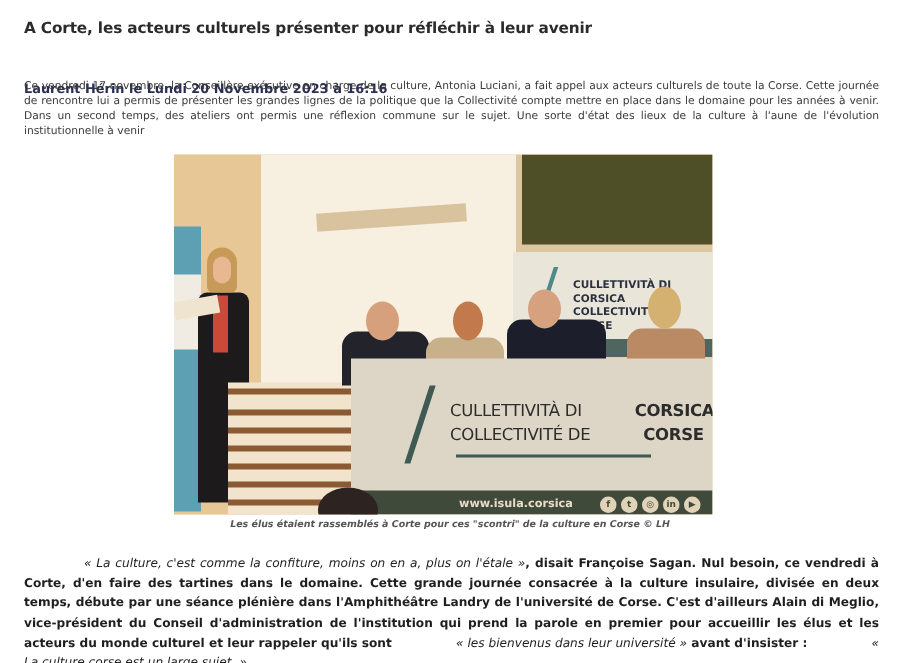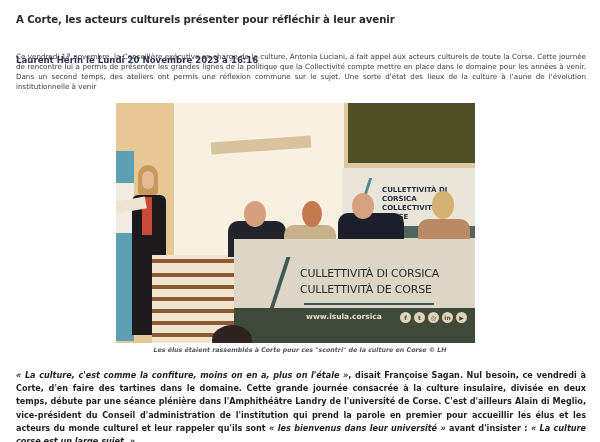--- a/index.html
+++ b/index.html
@@ -60,42 +60,42 @@
     .photo .p4 { left: 302px; top: 116px; width: 52px; height: 36px; background: #b98a63; }
     .photo .h4 { left: 316px; top: 88px; width: 22px; height: 28px; background: #d4b071; }
 
     .photo .front-banner { position: absolute; left: 118px; top: 136px; width: 241px; height: 104px; background: #ddd6c6; }
     .photo .front-banner .fb-v { position: absolute; left: 44px; top: 18px; width: 18px; height: 52px; border-left: 4px solid #3e5a52; transform: skewX(-18deg); }
     .photo .front-banner .fb-line1, .photo .front-banner .fb-line2 {
       position: absolute; left: 66px; font-size: 11px; color: #2c2c2c; white-space: nowrap; letter-spacing: -0.2px;
     }
     .photo .front-banner .fb-line1 { top: 28px; }
     .photo .front-banner .fb-line2 { top: 44px; }
-    .photo .front-banner b { font-weight: 400; }
+    .photo .front-banner b { font-weight: 700; margin-left: 32px; }
     .photo .front-banner .fb-rule { position: absolute; left: 70px; top: 64px; width: 130px; height: 2px; background: #3e5a52; }
-    .photo .front-banner .fb-footer { position: absolute; left: 0; bottom: 0; width: 100%; height: 35px; background: #3f4a3b; }
+    .photo .front-banner .fb-footer { position: absolute; left: 0; bottom: 0; width: 100%; height: 16px; background: #3f4a3b; }
     .photo .front-banner .fb-url { position: absolute; left: 72px; top: 4px; font-size: 7.5px; color: #e7dcc6; font-weight: 700; }
     .photo .front-banner .fb-social { position: absolute; right: 8px; top: 4px; display: flex; gap: 3px; }
     .photo .front-banner .fb-social span {
       width: 11px; height: 11px; border-radius: 50%; background: #e0d3b8; color: #3f4a3b;
       font-size: 6px; line-height: 11px; text-align: center; font-weight: 700;
     }
     .photo .audience-head { position: absolute; left: 96px; top: 222px; width: 40px; height: 30px; background: #2d2320; border-radius: 50%; }
 
     .caption {
       position: absolute; left: 0; top: 346px; width: 600px; text-align: center;
       font-size: 6.3px; font-style: italic; color: #555; font-weight: 600;
     }
 
     .body-text {
       position: absolute; left: 16px; top: 369px; width: 570px;
       font-size: 8.1px; line-height: 13.2px; color: #1f1f1f; font-weight: 600;
       text-align: justify;
     }
-    .body-text em { font-style: italic; font-weight: 700; }
+    .body-text em { font-style: italic; font-weight: 400; margin-left: 40px; }
   </style>
 </head>
 <body>
 
 <h1 class="article-title">A Corte, les acteurs culturels présenter pour réfléchir à leur avenir</h1>
 <div class="byline">Laurent Hérin le Lundi 20 Novembre 2023 à 16:16</div>
 <p class="lede">Ce vendredi 17 novembre, la Conseillère exécutive en charge de la culture, Antonia Luciani, a fait appel aux acteurs culturels de toute la Corse. Cette journée de rencontre lui a permis de présenter les grandes lignes de la politique que la Collectivité compte mettre en place dans le domaine pour les années à venir. Dans un second temps, des ateliers ont permis une réflexion commune sur le sujet. Une sorte d'état des lieux de la culture à l'aune de l'évolution institutionnelle à venir</p>
 
 <figure class="photo" title="Conference panel at Corte with Collectivité de Corse banner">
   <div class="wall"></div>
@@ -138,21 +138,21 @@
   <div class="person p2"></div>
   <div class="head h2"></div>
   <div class="person p3"></div>
   <div class="head h3"></div>
   <div class="person p4"></div>
   <div class="head h4"></div>
 
   <div class="front-banner">
     <div class="fb-v"></div>
     <div class="fb-line1"><span>CULLETTIVITÀ DI </span><b>CORSICA</b></div>
-    <div class="fb-line2"><span>CULLETTIVITÀ DE </span><b>CORSE</b></div>
+    <div class="fb-line2"><span>COLLECTIVITÉ DE </span><b>CORSE</b></div>
     <div class="fb-rule"></div>
     <div class="fb-footer">
       <span class="fb-url">www.isula.corsica</span>
       <div class="fb-social">
         <span>f</span>
         <span>t</span>
         <span>◎</span>
         <span>in</span>
         <span>▶</span>
       </div>

